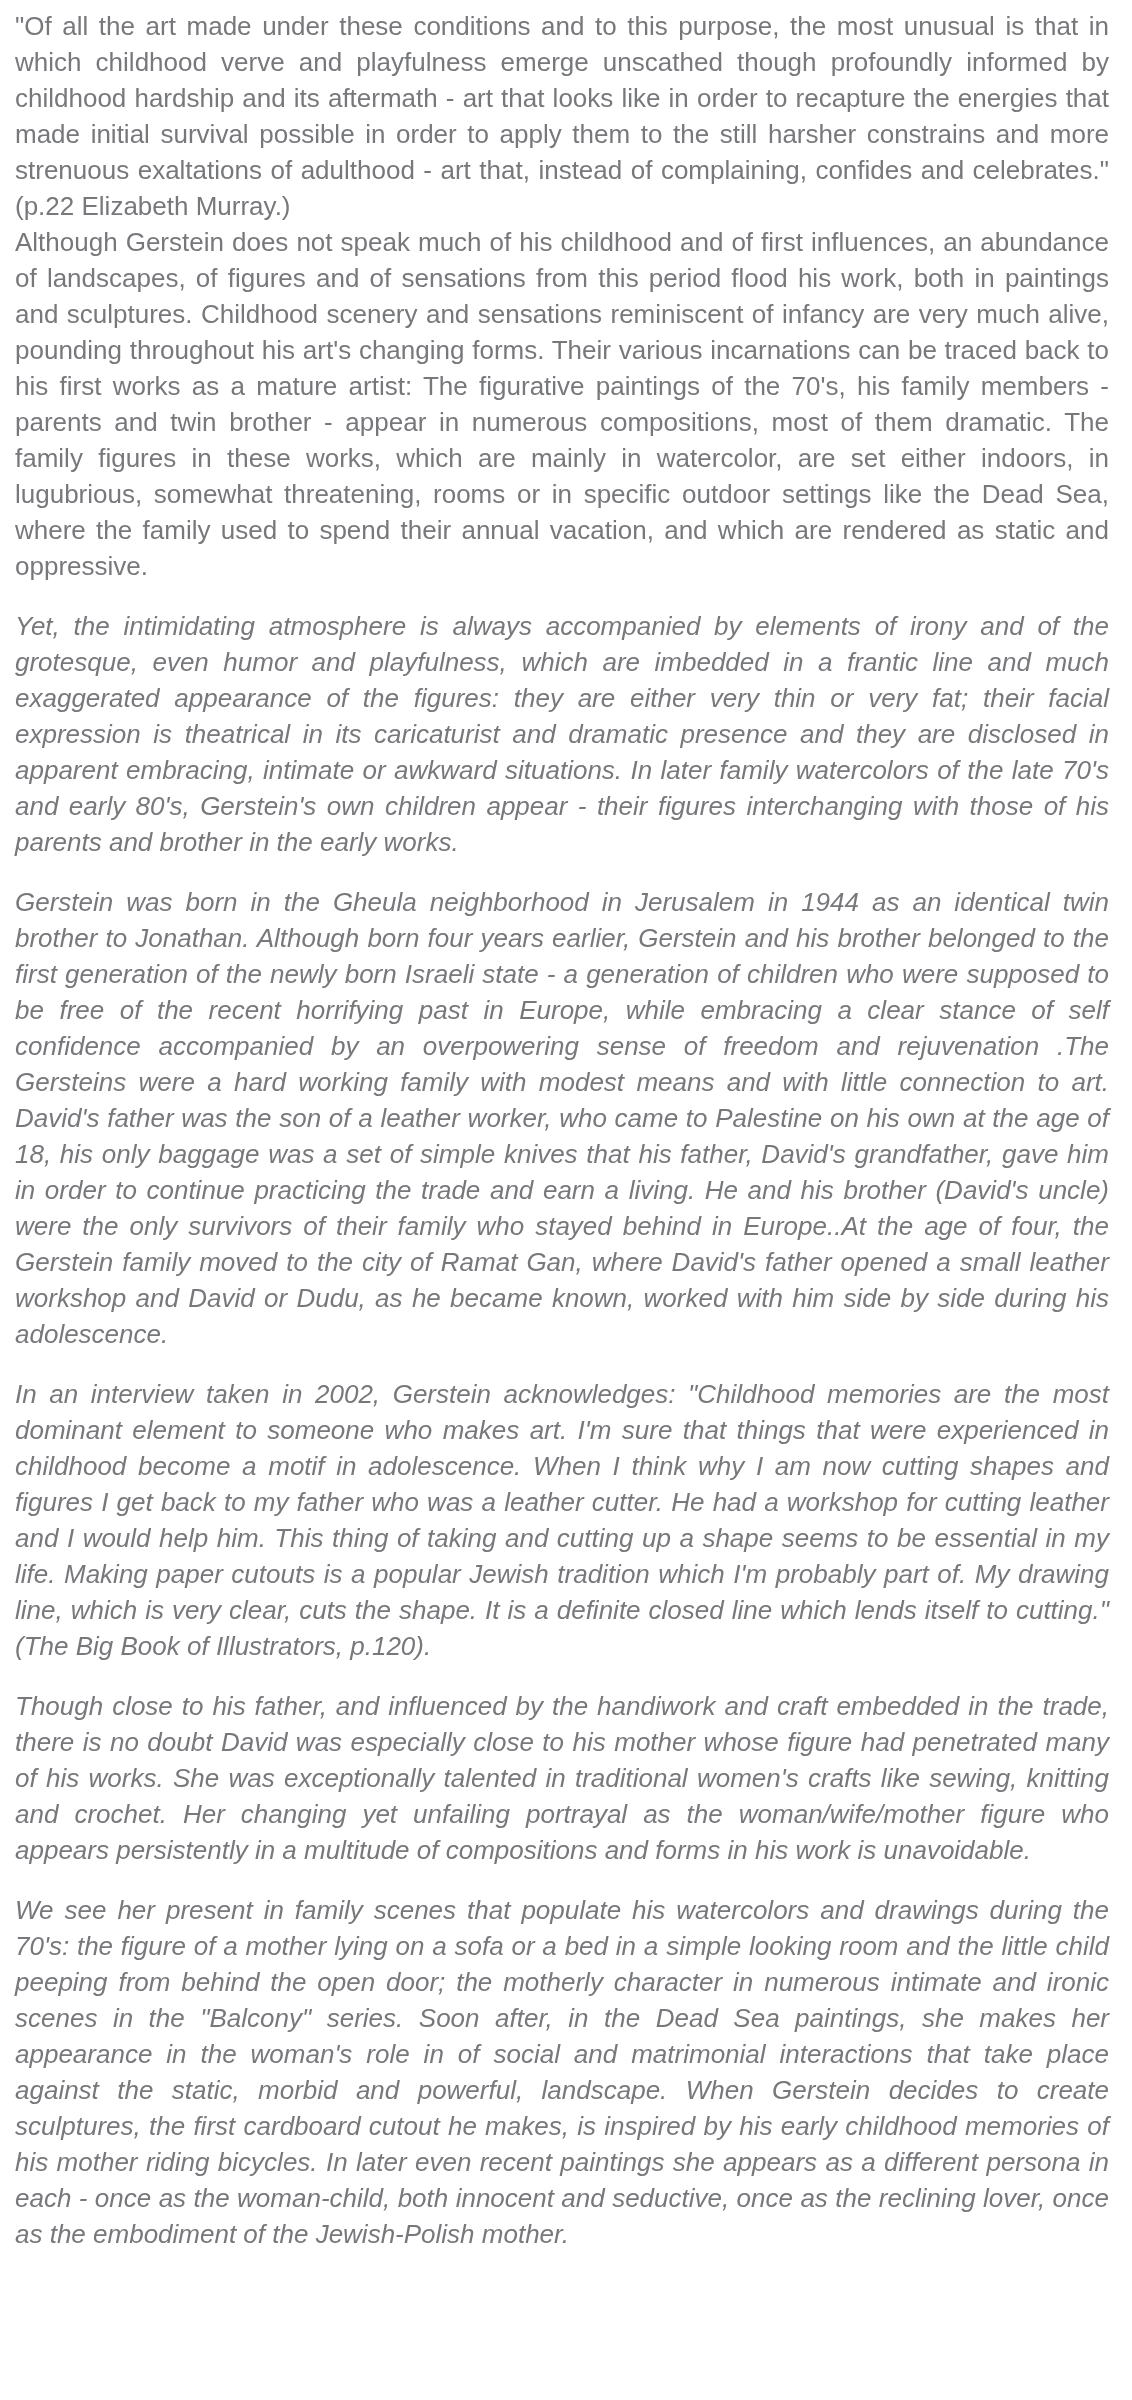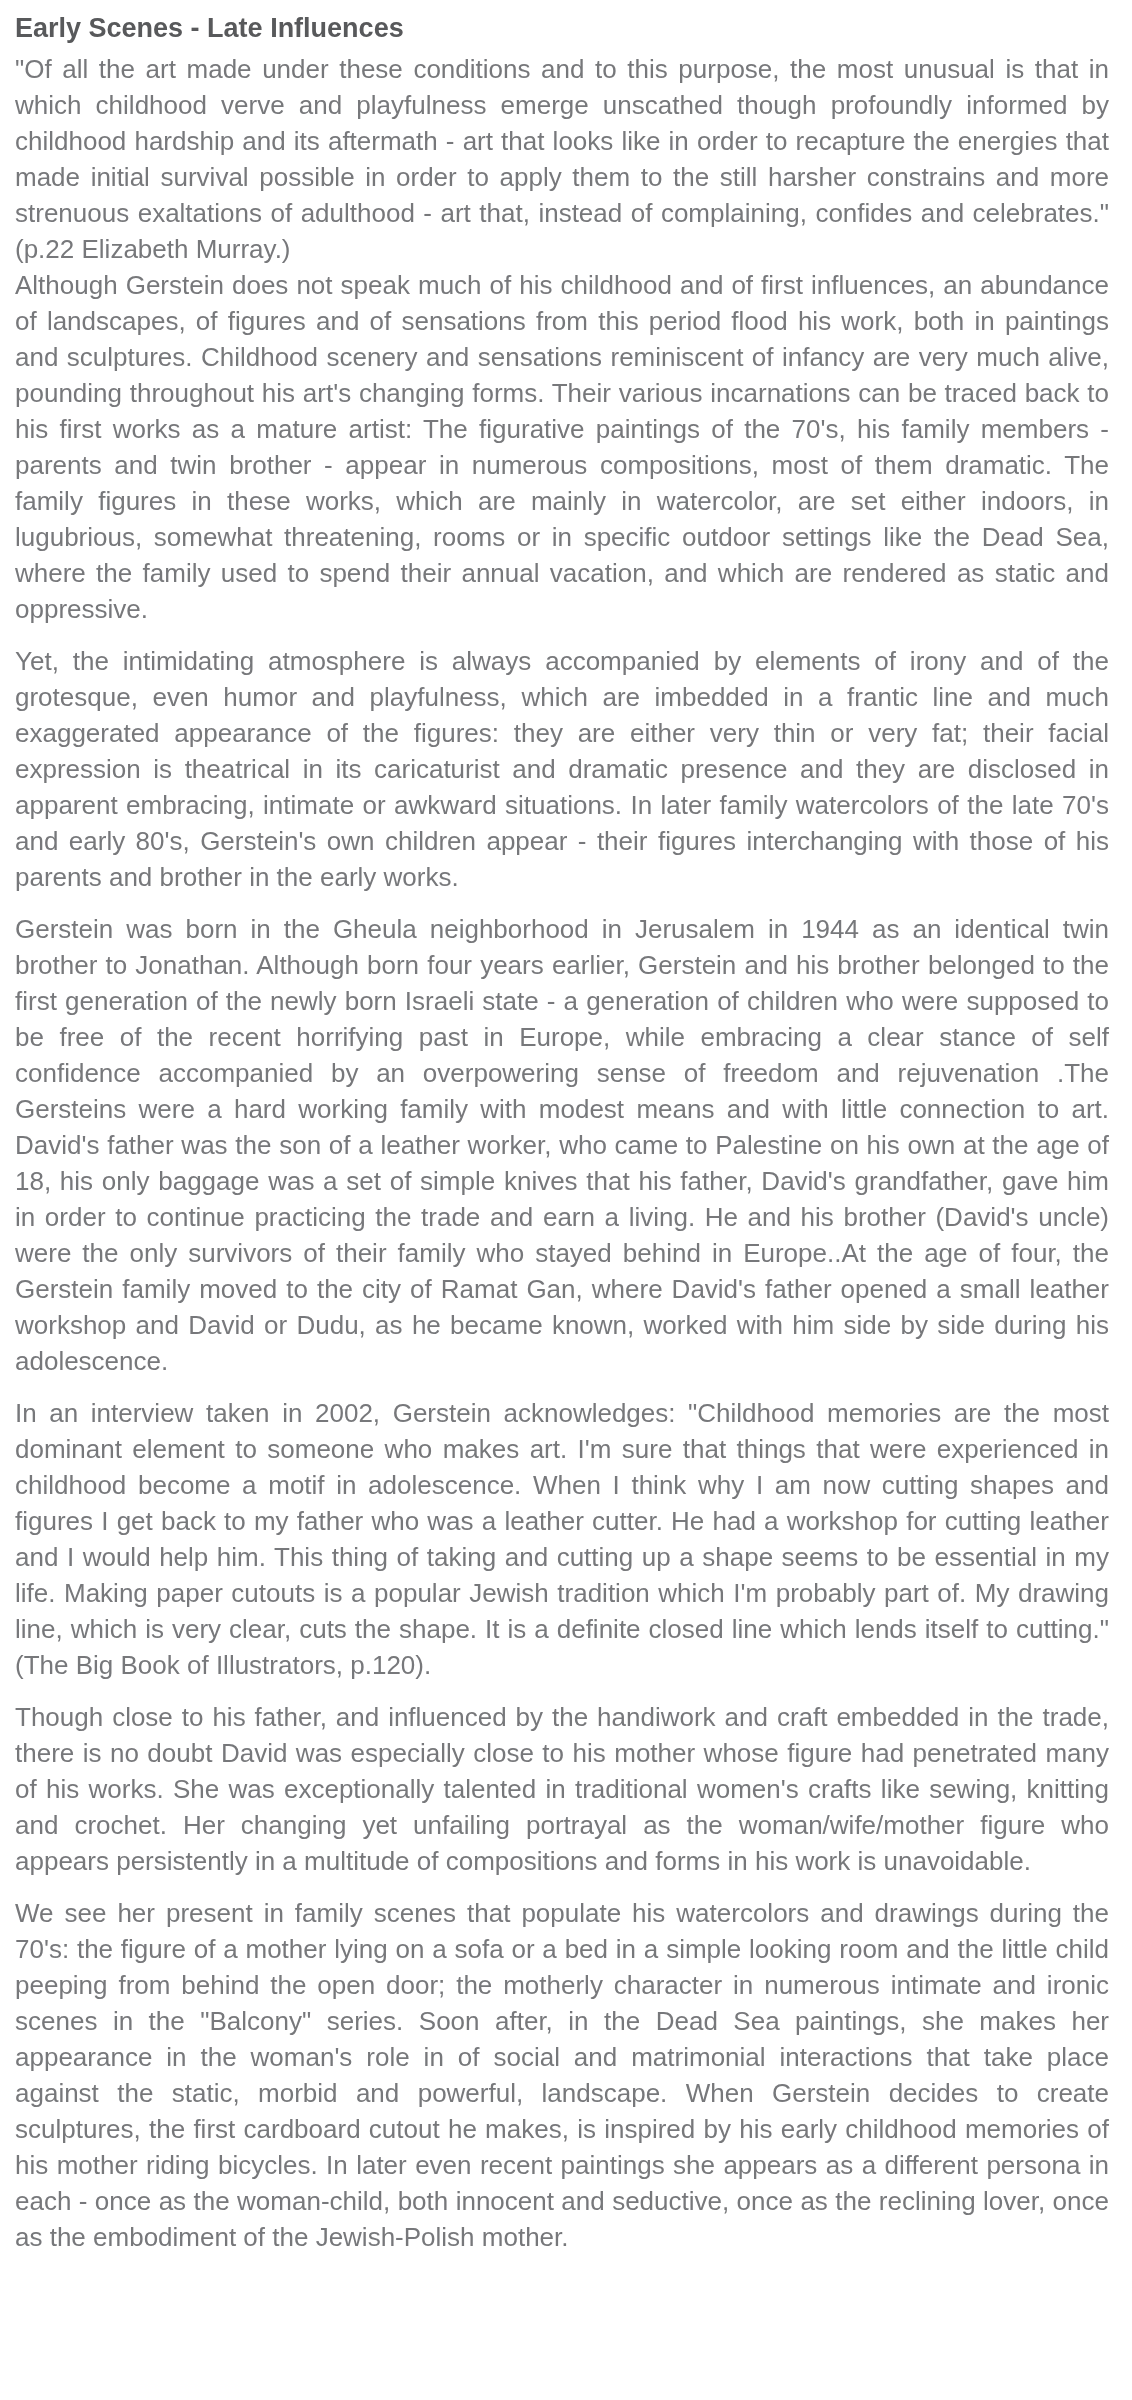--- a/index.html
+++ b/index.html
@@ -25,28 +25,28 @@
   }
   .para {
     font-size: 26px;
     line-height: 36px;
     color: #77787b;
     margin: 0;
     text-align: justify;
     text-justify: inter-word;
   }
   .para.spaced {
-    margin-top: 16px;
+    margin-top: 24px;
+    font-style: italic;
   }
 </style>
 </head>
 <body>
 
 <div class="page">
-  <h1 class="title">Early Scenes - Late Influences</h1>
 
   <p class="para">"Of all the art made under these conditions and to this purpose, the most unusual is that in which childhood verve and playfulness emerge unscathed though profoundly informed by childhood hardship and its aftermath - art that looks like in order to recapture the energies that made initial survival possible in order to apply them to the still harsher constrains and more strenuous exaltations of adulthood - art that, instead of complaining, confides and celebrates." (p.22 Elizabeth Murray.)</p>
 
   <p class="para">Although Gerstein does not speak much of his childhood and of first influences, an abundance of landscapes, of figures and of sensations from this period flood his work, both in paintings and sculptures. Childhood scenery and sensations reminiscent of infancy are very much alive, pounding throughout his art's changing forms. Their various incarnations can be traced back to his first works as a mature artist: The figurative paintings of the 70's, his family members - parents and twin brother - appear in numerous compositions, most of them dramatic. The family figures in these works, which are mainly in watercolor, are set either indoors, in lugubrious, somewhat threatening, rooms or in specific outdoor settings like the Dead Sea, where the family used to spend their annual vacation, and which are rendered as static and oppressive.</p>
 
   <p class="para spaced">Yet, the intimidating atmosphere is always accompanied by elements of irony and of the grotesque, even humor and playfulness, which are imbedded in a frantic line and much exaggerated appearance of the figures: they are either very thin or very fat; their facial expression is theatrical in its caricaturist and dramatic presence and they are disclosed in apparent embracing, intimate or awkward situations. In later family watercolors of the late 70's and early 80's, Gerstein's own children appear - their figures interchanging with those of his parents and brother in the early works.</p>
 
   <p class="para spaced">Gerstein was born in the Gheula neighborhood in Jerusalem in 1944 as an identical twin brother to Jonathan. Although born four years earlier, Gerstein and his brother belonged to the first generation of the newly born Israeli state - a generation of children who were supposed to be free of the recent horrifying past in Europe, while embracing a clear stance of self confidence accompanied by an overpowering sense of freedom and rejuvenation .The Gersteins were a hard working family with modest means and with little connection to art. David's father was the son of a leather worker, who came to Palestine on his own at the age of 18, his only baggage was a set of simple knives that his father, David's grandfather, gave him in order to continue practicing the trade and earn a living. He and his brother (David's uncle) were the only survivors of their family who stayed behind in Europe..At the age of four, the Gerstein family moved to the city of Ramat Gan, where David's father opened a small leather workshop and David or Dudu, as he became known, worked with him side by side during his adolescence.</p>
 
   <p class="para spaced">In an interview taken in 2002, Gerstein acknowledges: "Childhood memories are the most dominant element to someone who makes art. I'm sure that things that were experienced in childhood become a motif in adolescence. When I think why I am now cutting shapes and figures I get back to my father who was a leather cutter. He had a workshop for cutting leather and I would help him. This thing of taking and cutting up a shape seems to be essential in my life. Making paper cutouts is a popular Jewish tradition which I'm probably part of. My drawing line, which is very clear, cuts the shape. It is a definite closed line which lends itself to cutting."(The Big Book of Illustrators, p.120).</p>

